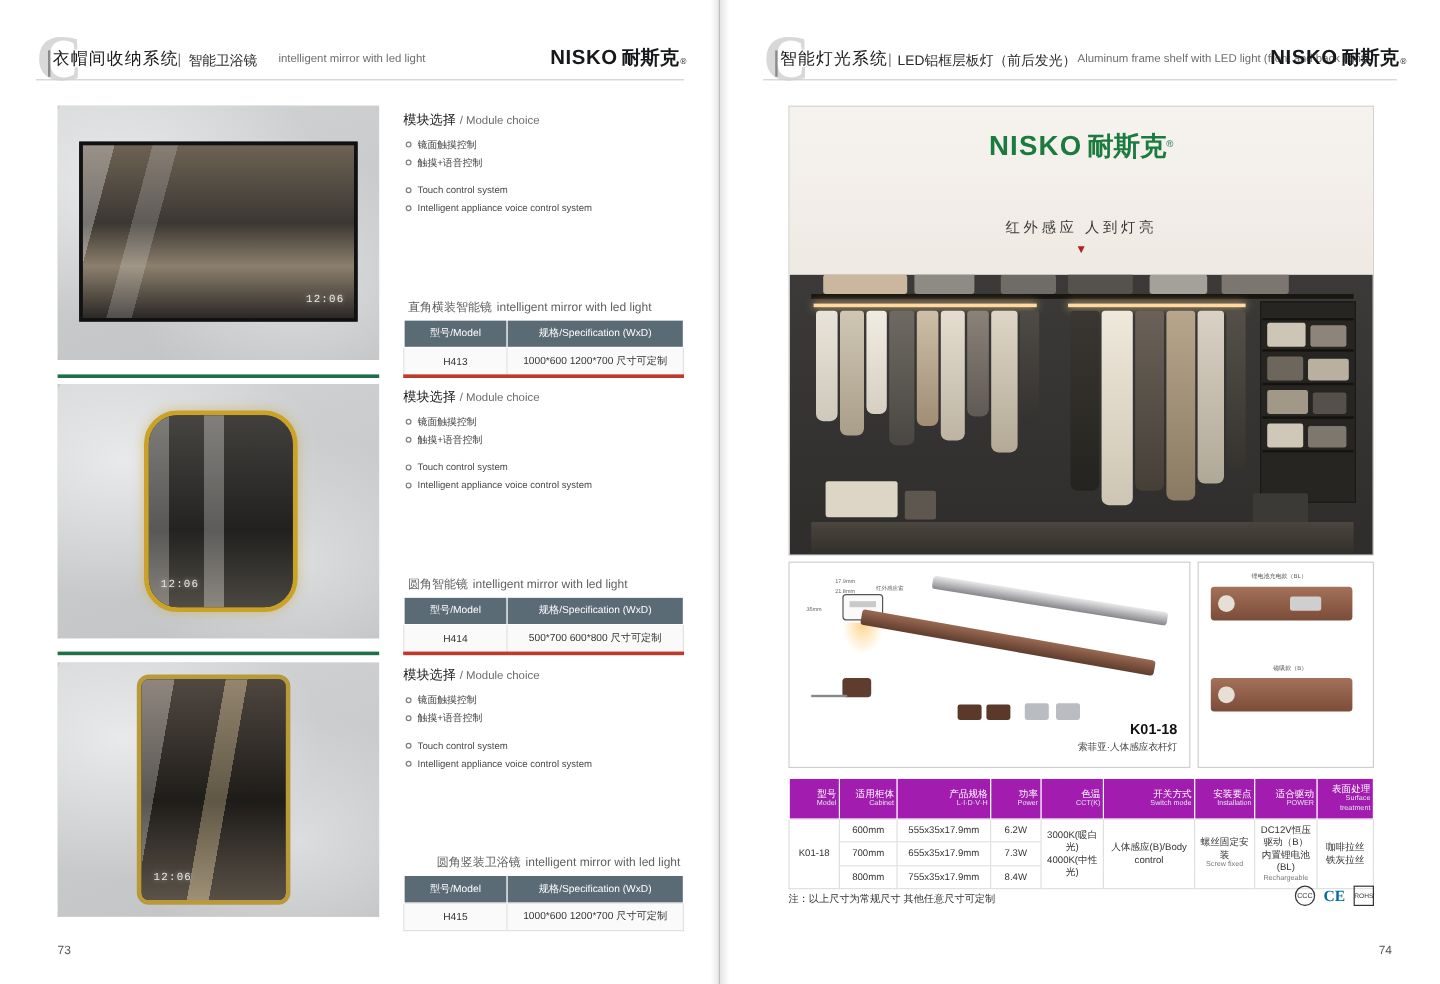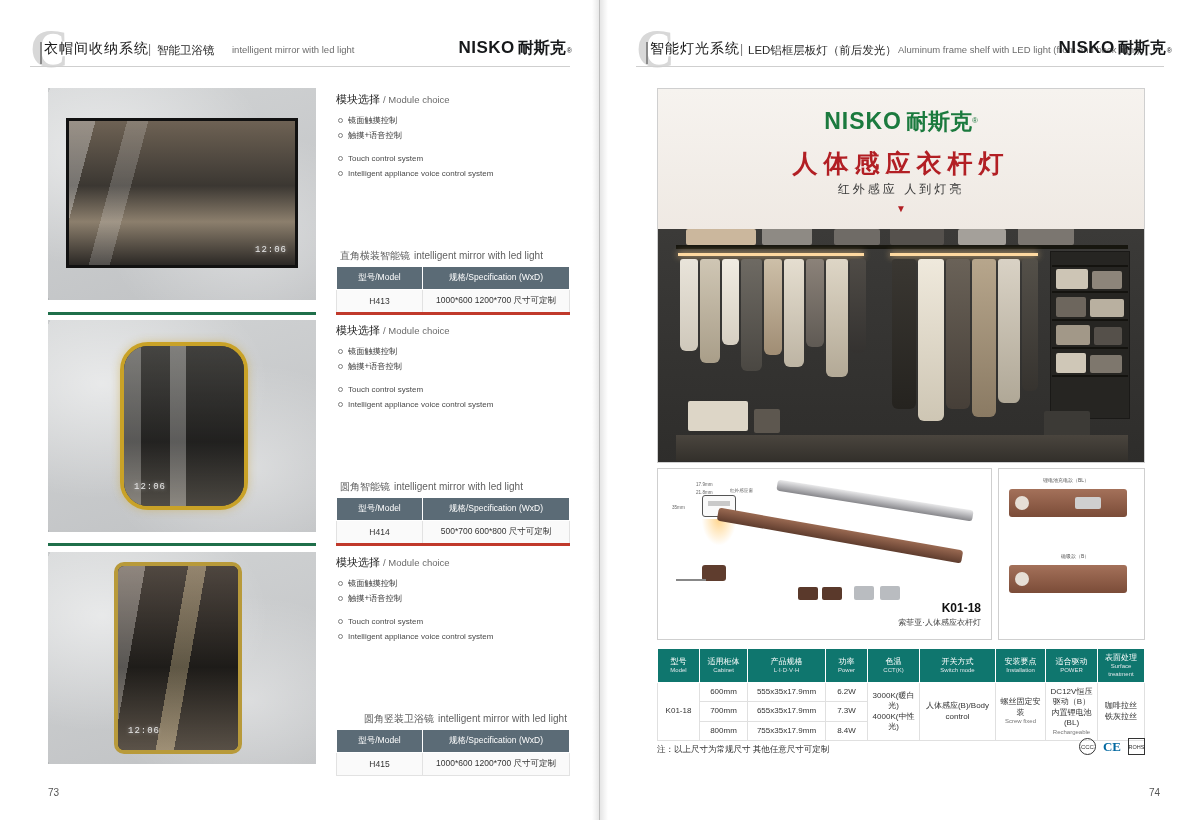--- a/index.html
+++ b/index.html
@@ -162,22 +162,22 @@
   }
   .bar-wood {
     position:absolute; border-radius:3px;
     background: linear-gradient(180deg,#9a6a52 0%, #7d5340 50%, #5f3d2e 100%);
   }
   .k-label { position:absolute; right:10px; font-weight:bold; font-size:12px; color:#111; }
   .k-sub { position:absolute; right:10px; font-size:8px; color:#444; }
 
   .spec2 { position:absolute; left:57px; top:648px; border-collapse:collapse; width:488px; }
   .spec2 th {
-    background:#0f766e; color:#fff; font-weight:normal; border:1px solid #fff;
-    padding:4px 2px; text-align:center; line-height:1.25;
+    background:#a21caf; color:#fff; font-weight:normal; border:1px solid #fff;
+    padding:4px 2px; text-align:right; line-height:1.25;
   }
   .spec2 th .cn { font-size:8px; display:block; }
   .spec2 th .en { font-size:6px; display:block; color:#dfe6ea; }
   .spec2 td {
     border:1px solid #e0e0e0; background:#fff; text-align:center;
     font-size:8px; color:#333; padding:4px 2px; line-height:1.3;
   }
   .spec2 td .en { font-size:6px; color:#777; display:block; }
   .note { position:absolute; left:57px; top:744px; font-size:8.5px; color:#333; }
 
@@ -338,21 +338,20 @@
         <span class="cn">耐斯克</span>
         <span class="reg">®</span>
       </div>
     </div>
 
     <div class="rp-frame">
       <div class="rp-top">
         <div class="rp-logo">
           <span class="nis">NISKO</span><span class="cn">耐斯克</span><span class="reg">®</span>
         </div>
-        <div class="rp-head-cn">人体感应衣杆灯</div>
         <div class="rp-head-sub">红外感应  人到灯亮</div>
         <div class="rp-caret">▼</div>
       </div>
 
       <div class="closet">
 
         <div class="shelfbar" style="left:18px; top:16px; width:452px; height:4px;"></div>
         <div class="box" style="left:28px; top:0px; width:70px; height:16px; background:#cbb79d;"></div>
         <div class="box" style="left:104px; top:-2px; width:50px; height:18px; background:#8e8a84;"></div>
         <div class="box" style="left:176px; top:0px; width:46px; height:16px; background:#6f6b66;"></div>

